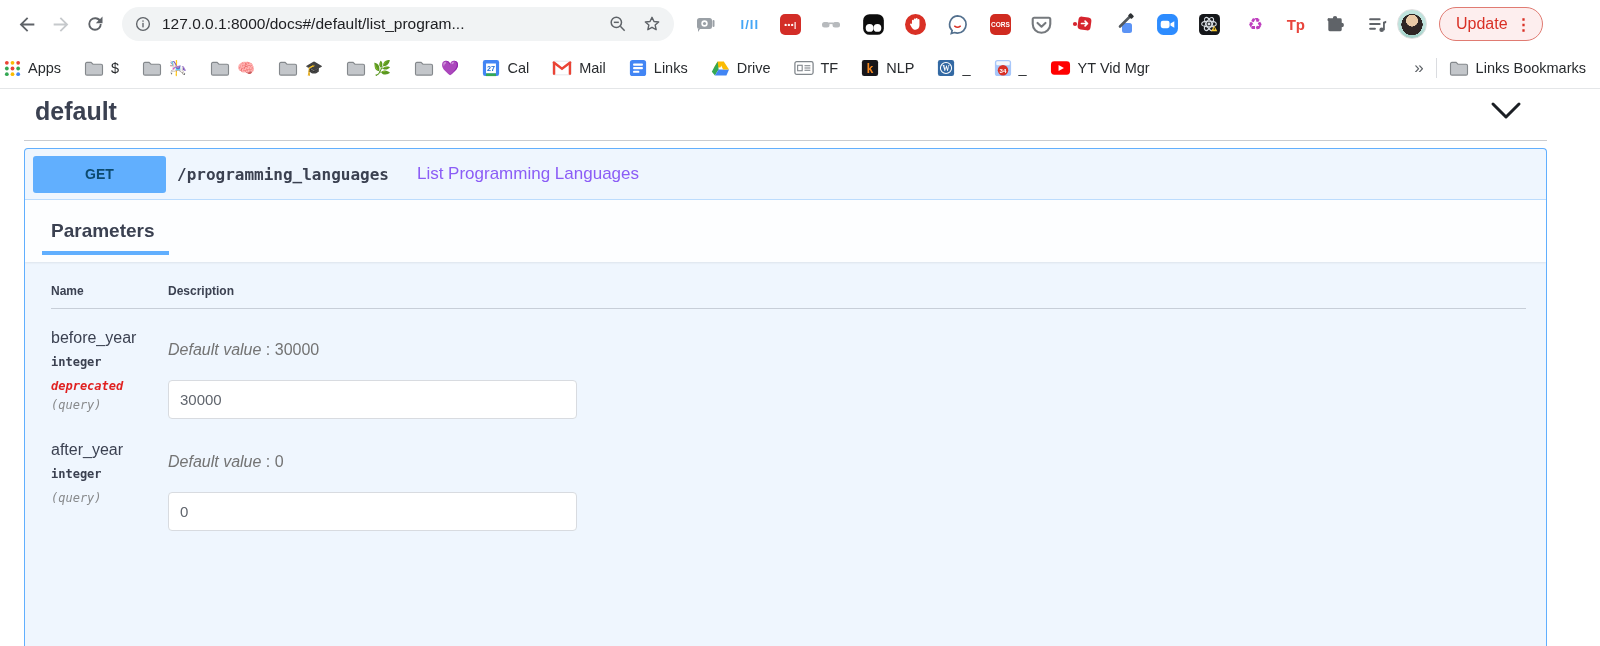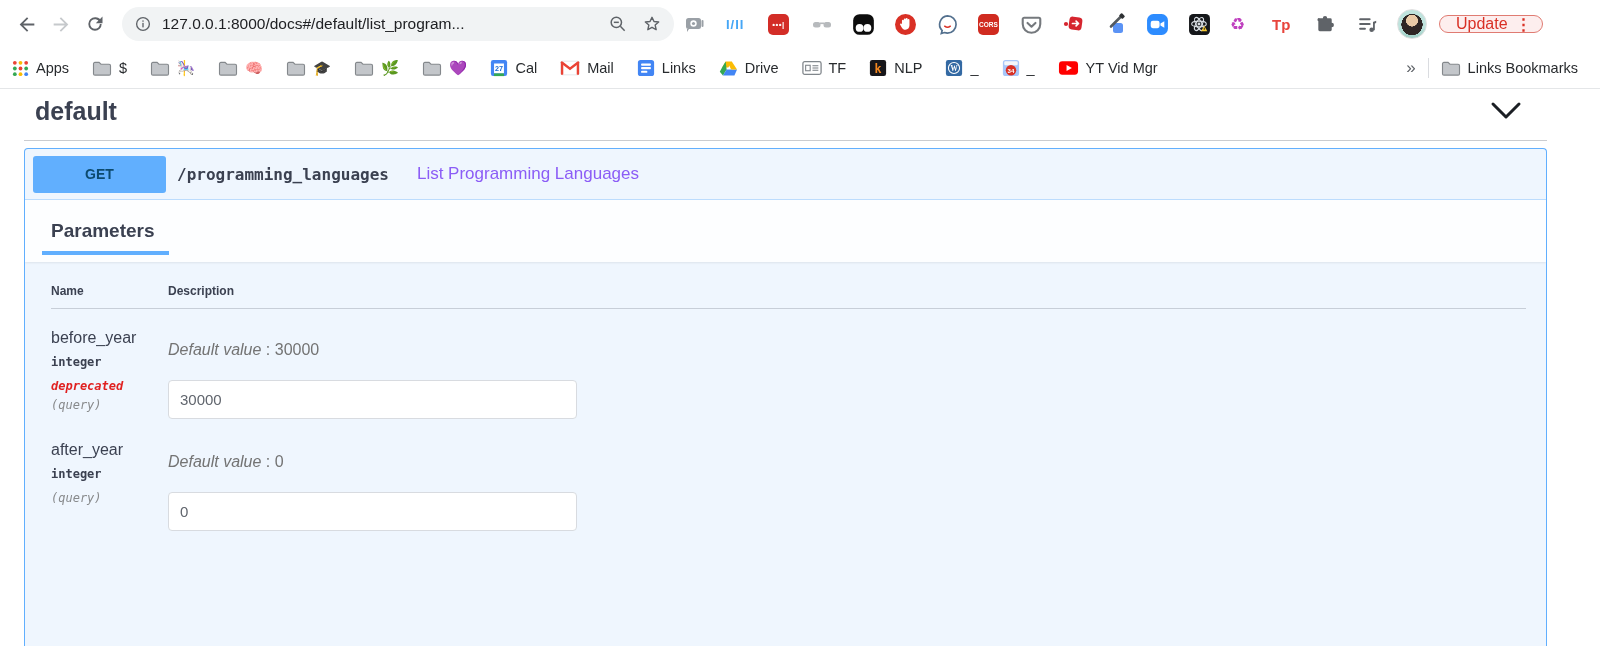--- a/index.html
+++ b/index.html
@@ -9,41 +9,41 @@
   
   .toolbar { position:absolute; top:0; left:0; width:1600px; height:48px; background:#fff;
              display:flex; align-items:center; padding:0 10px; }
   .navbtn { width:34px; height:34px; display:flex; align-items:center; justify-content:center;
             border-radius:50%; flex:0 0 auto; }
   .omnibox { width:552px; height:34px; background:#f1f3f4; border-radius:17px; margin-left:10px;
              display:flex; align-items:center; padding:0 12px; flex:0 0 auto; }
   .omnibox .url { font-size:15.5px; color:#202124; margin-left:10px; white-space:nowrap;
                   overflow:hidden; flex:1; }
   .ext-strip { display:flex; align-items:center; margin-left:10px; gap:9px; }
-  .eicon { width:33px; height:30px; display:flex; align-items:center; justify-content:flex-start; flex:0 0 auto; }
+  .eicon { width:33px; height:30px; display:flex; align-items:center; justify-content:flex-end; flex:0 0 auto; }
   .sq { border-radius:5px; display:flex; align-items:center; justify-content:center; }
   .lastpass { width:21px; height:21px; background:#d32d27; color:#fff; font-size:8px; font-weight:bold; letter-spacing:0.5px; }
   .cors { width:21px; height:21px; background:#d02b20; color:#fff; font-size:6.5px; font-weight:bold; font-family:"Liberation Sans",sans-serif; }
   .liner { color:#45a6f6; font-weight:bold; font-size:13px; letter-spacing:1px; }
   .tp { color:#e8453c; font-weight:bold; font-size:15px; }
   .recycle { color:#bf3fbf; font-size:17px; }
   .avatar { width:30px; height:30px; border-radius:50%; margin-left:8px; flex:0 0 auto;
             background:
               radial-gradient(circle at 50% 38%, #e9c9a6 0 26%, rgba(0,0,0,0) 27%),
               radial-gradient(circle at 50% 52%, #2e2524 0 52%, rgba(0,0,0,0) 53%),
               linear-gradient(180deg,#bfe3dd 0 60%, #9fcfc6 100%);
             border:1px solid #e0e0e0; }
-  .update-pill { margin-left:12px; height:18px; border:1.5px solid #e07b72; background:#fdeeee;
+  .update-pill { margin-left:12px; height:34px; border:1.5px solid #e07b72; background:#fdeeee;
                  border-radius:17px; display:flex; align-items:center; padding:0 10px 0 16px; gap:8px; }
   .update-pill .txt { color:#d93025; font-size:16px; }
   .update-pill .kebab { color:#d93025; font-size:16px; font-weight:bold; }
 
   
   .bookmarks { position:absolute; top:48px; left:0; width:1600px; height:41px; background:#fff;
-               border-bottom:1px solid #e4e6e8; display:flex; align-items:center; padding:0 12px; }
+               border-bottom:1px solid #e4e6e8; display:flex; align-items:center; padding:0 4px; }
   .bm { display:flex; align-items:center; gap:7px; margin-right:23px; flex:0 0 auto; }
   .bm .lbl { font-size:14.5px; color:#282b2e; white-space:nowrap; }
   .bm-right { margin-left:auto; display:flex; align-items:center; gap:12px; }
   .bm-divider { width:1px; height:20px; background:#dadce0; }
   .overflow-chevron { font-size:17px; color:#5f6368; }
   .heart { color:#a64dff; }
 
   
   .content { position:absolute; top:89px; left:0; right:0; bottom:0; background:#fff; color:#3b4151; }
   .tag-title { position:absolute; left:35px; top:8px; font-size:25px; font-weight:bold; color:#3b4151; }

